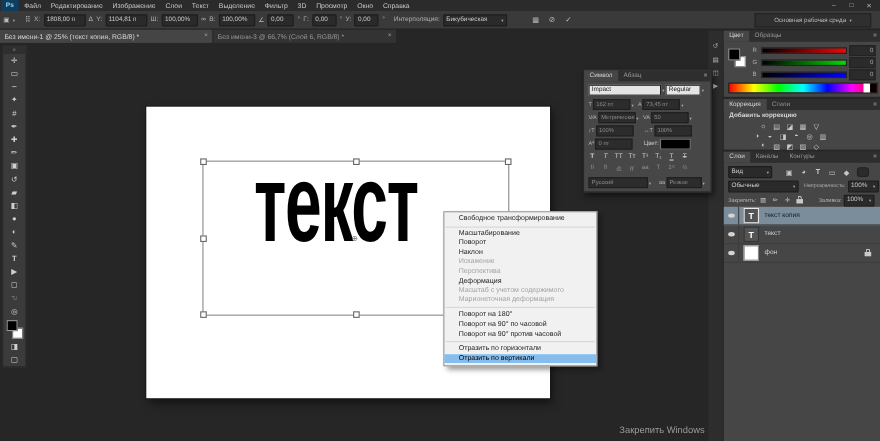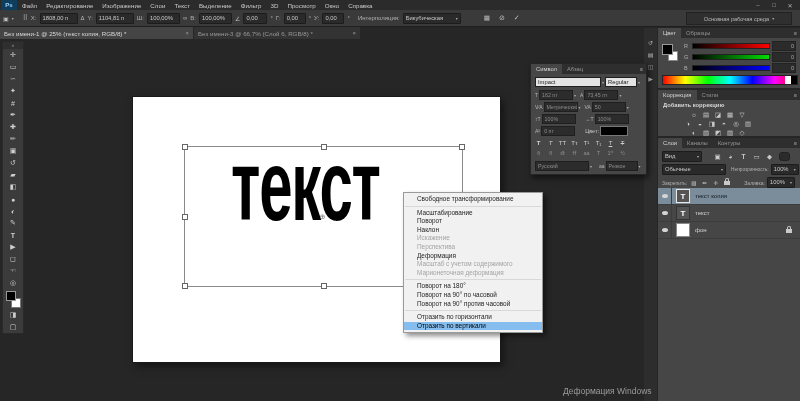--- a/index.html
+++ b/index.html
@@ -437,15 +437,15 @@
         <span class="eyecell">
             <span class="eye"></span>
           </span>
         <span class="thumb" style="background:#fff;border:1px solid #888"></span>
         <span class="lname">фон</span>
         <span class="padlock" style="position:absolute;right:8px;top:7px"></span>
       </div>
     </div>
   </div>
 
-  <div class="abs wm">Деформация Windows</div>
+  <div class="abs wm">Закрепить Windows</div>
 
 </div>
 
 </body></html>

